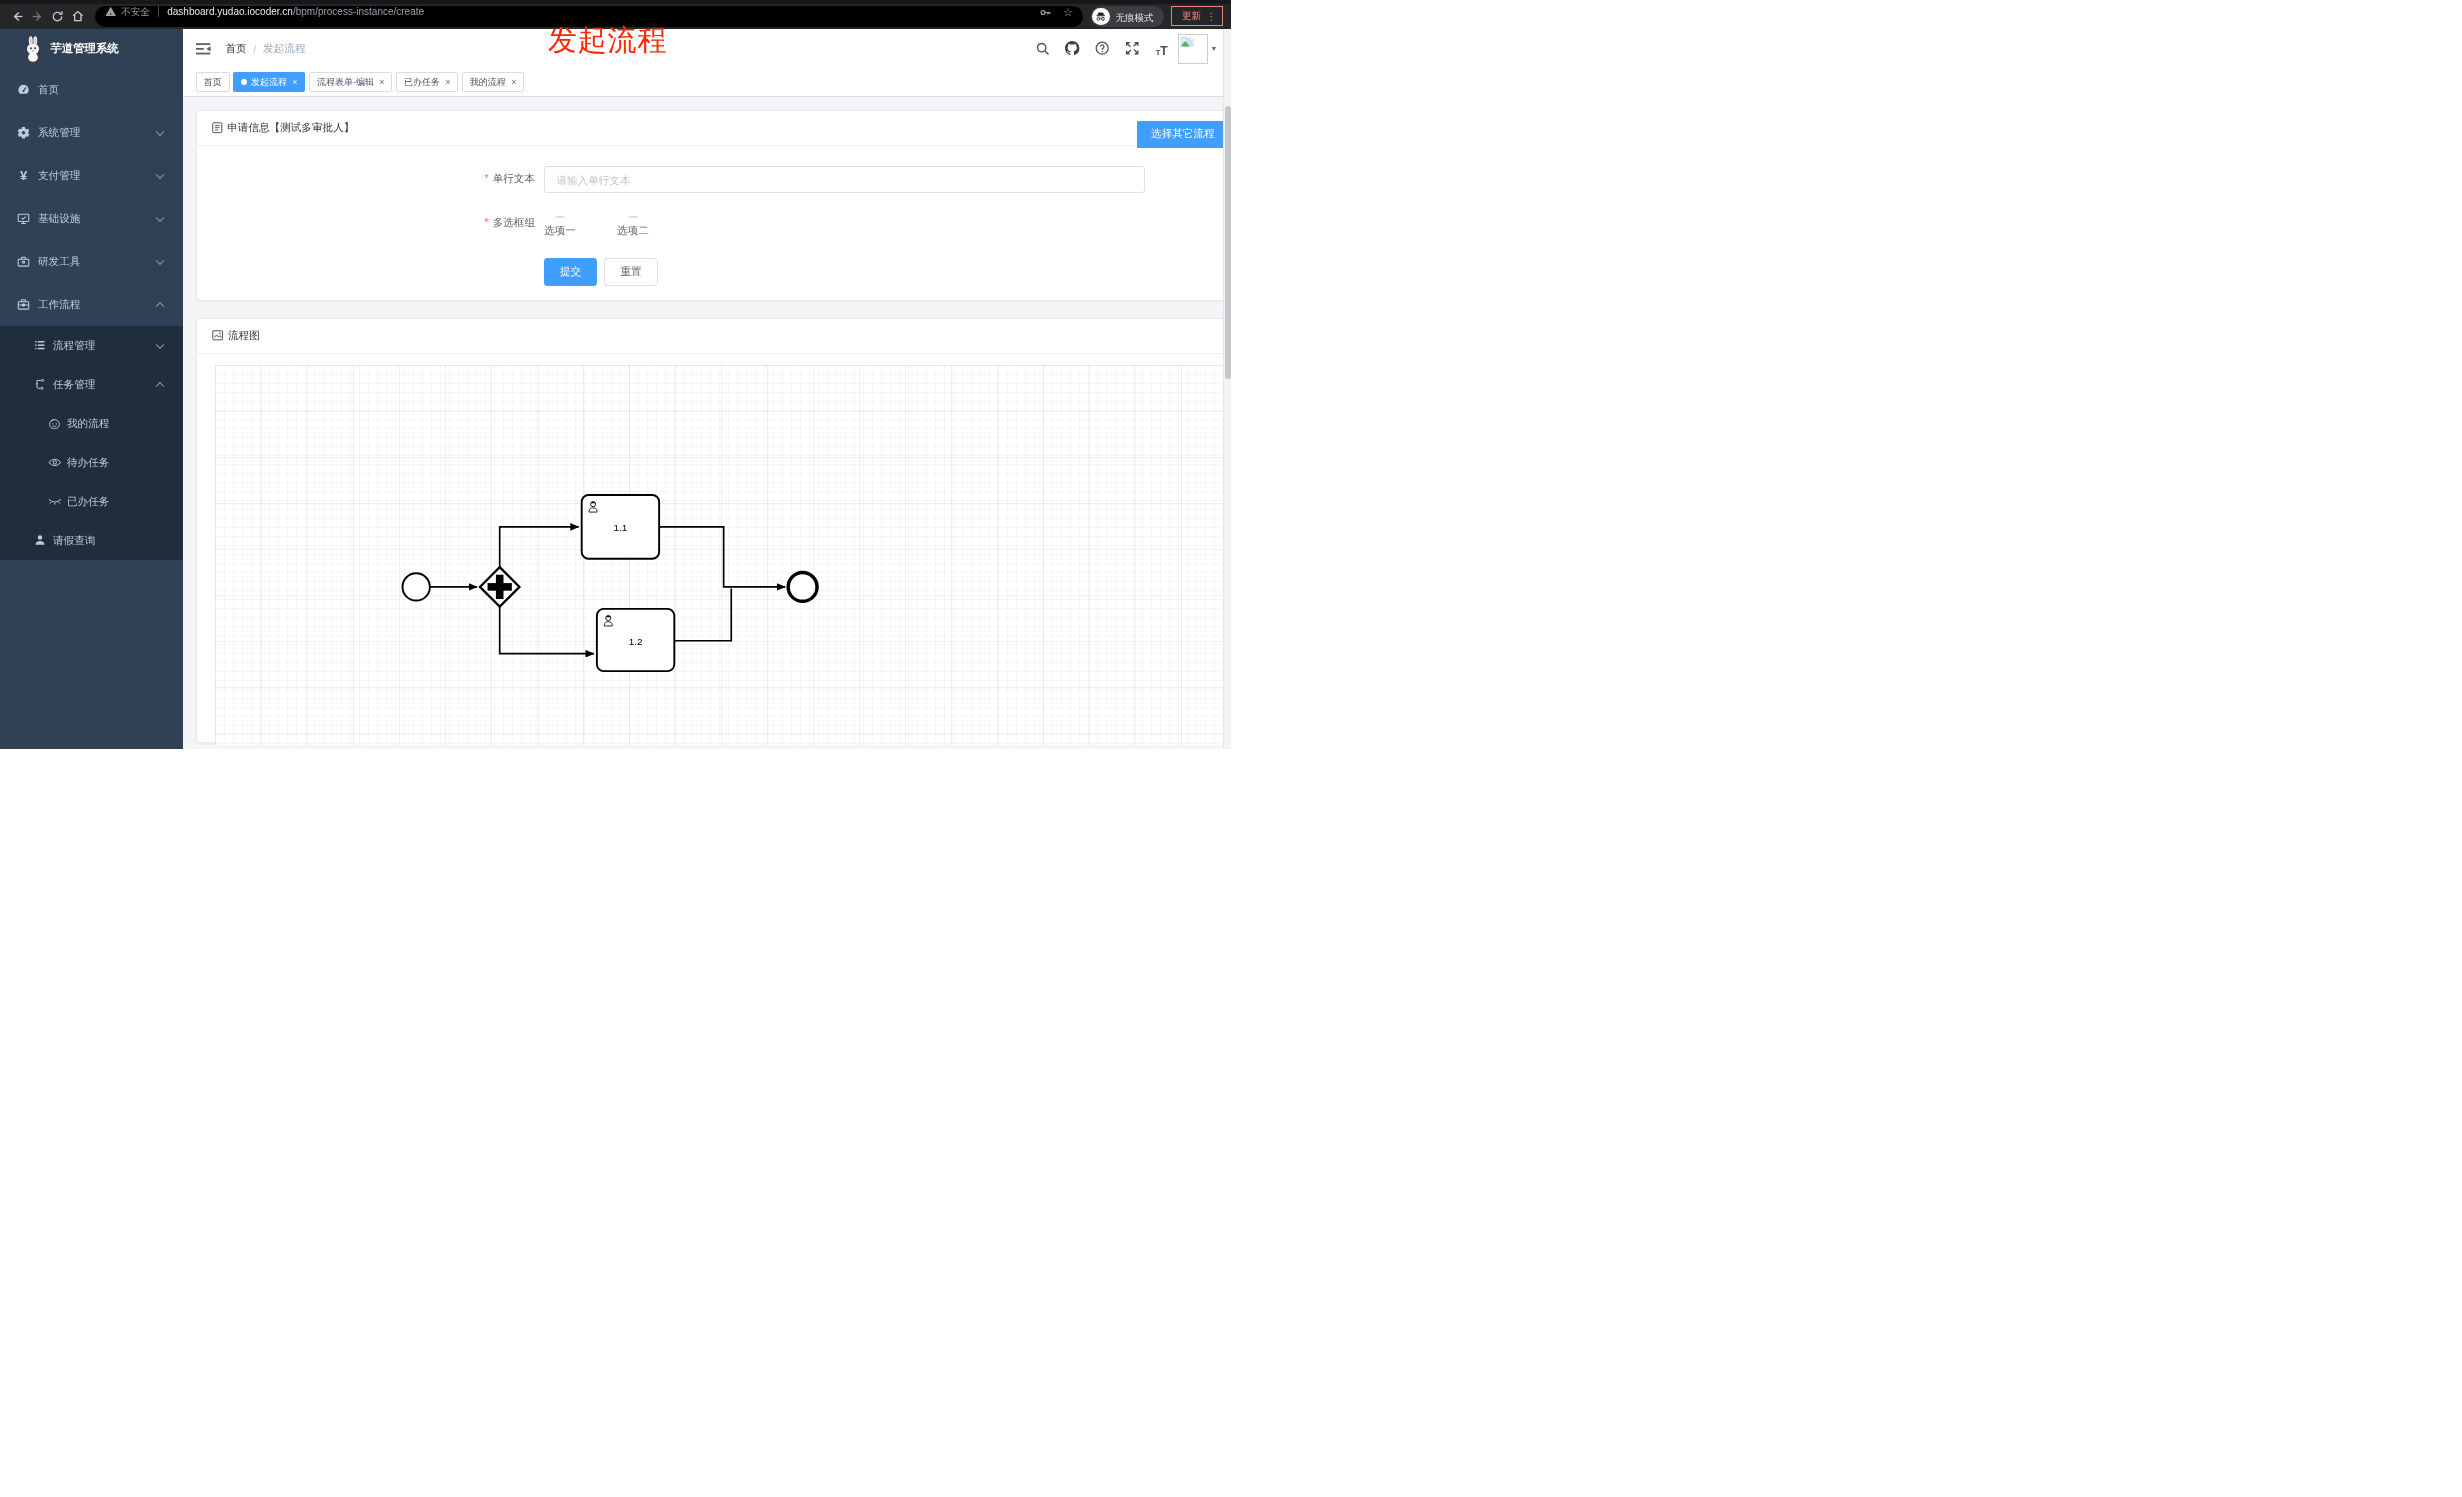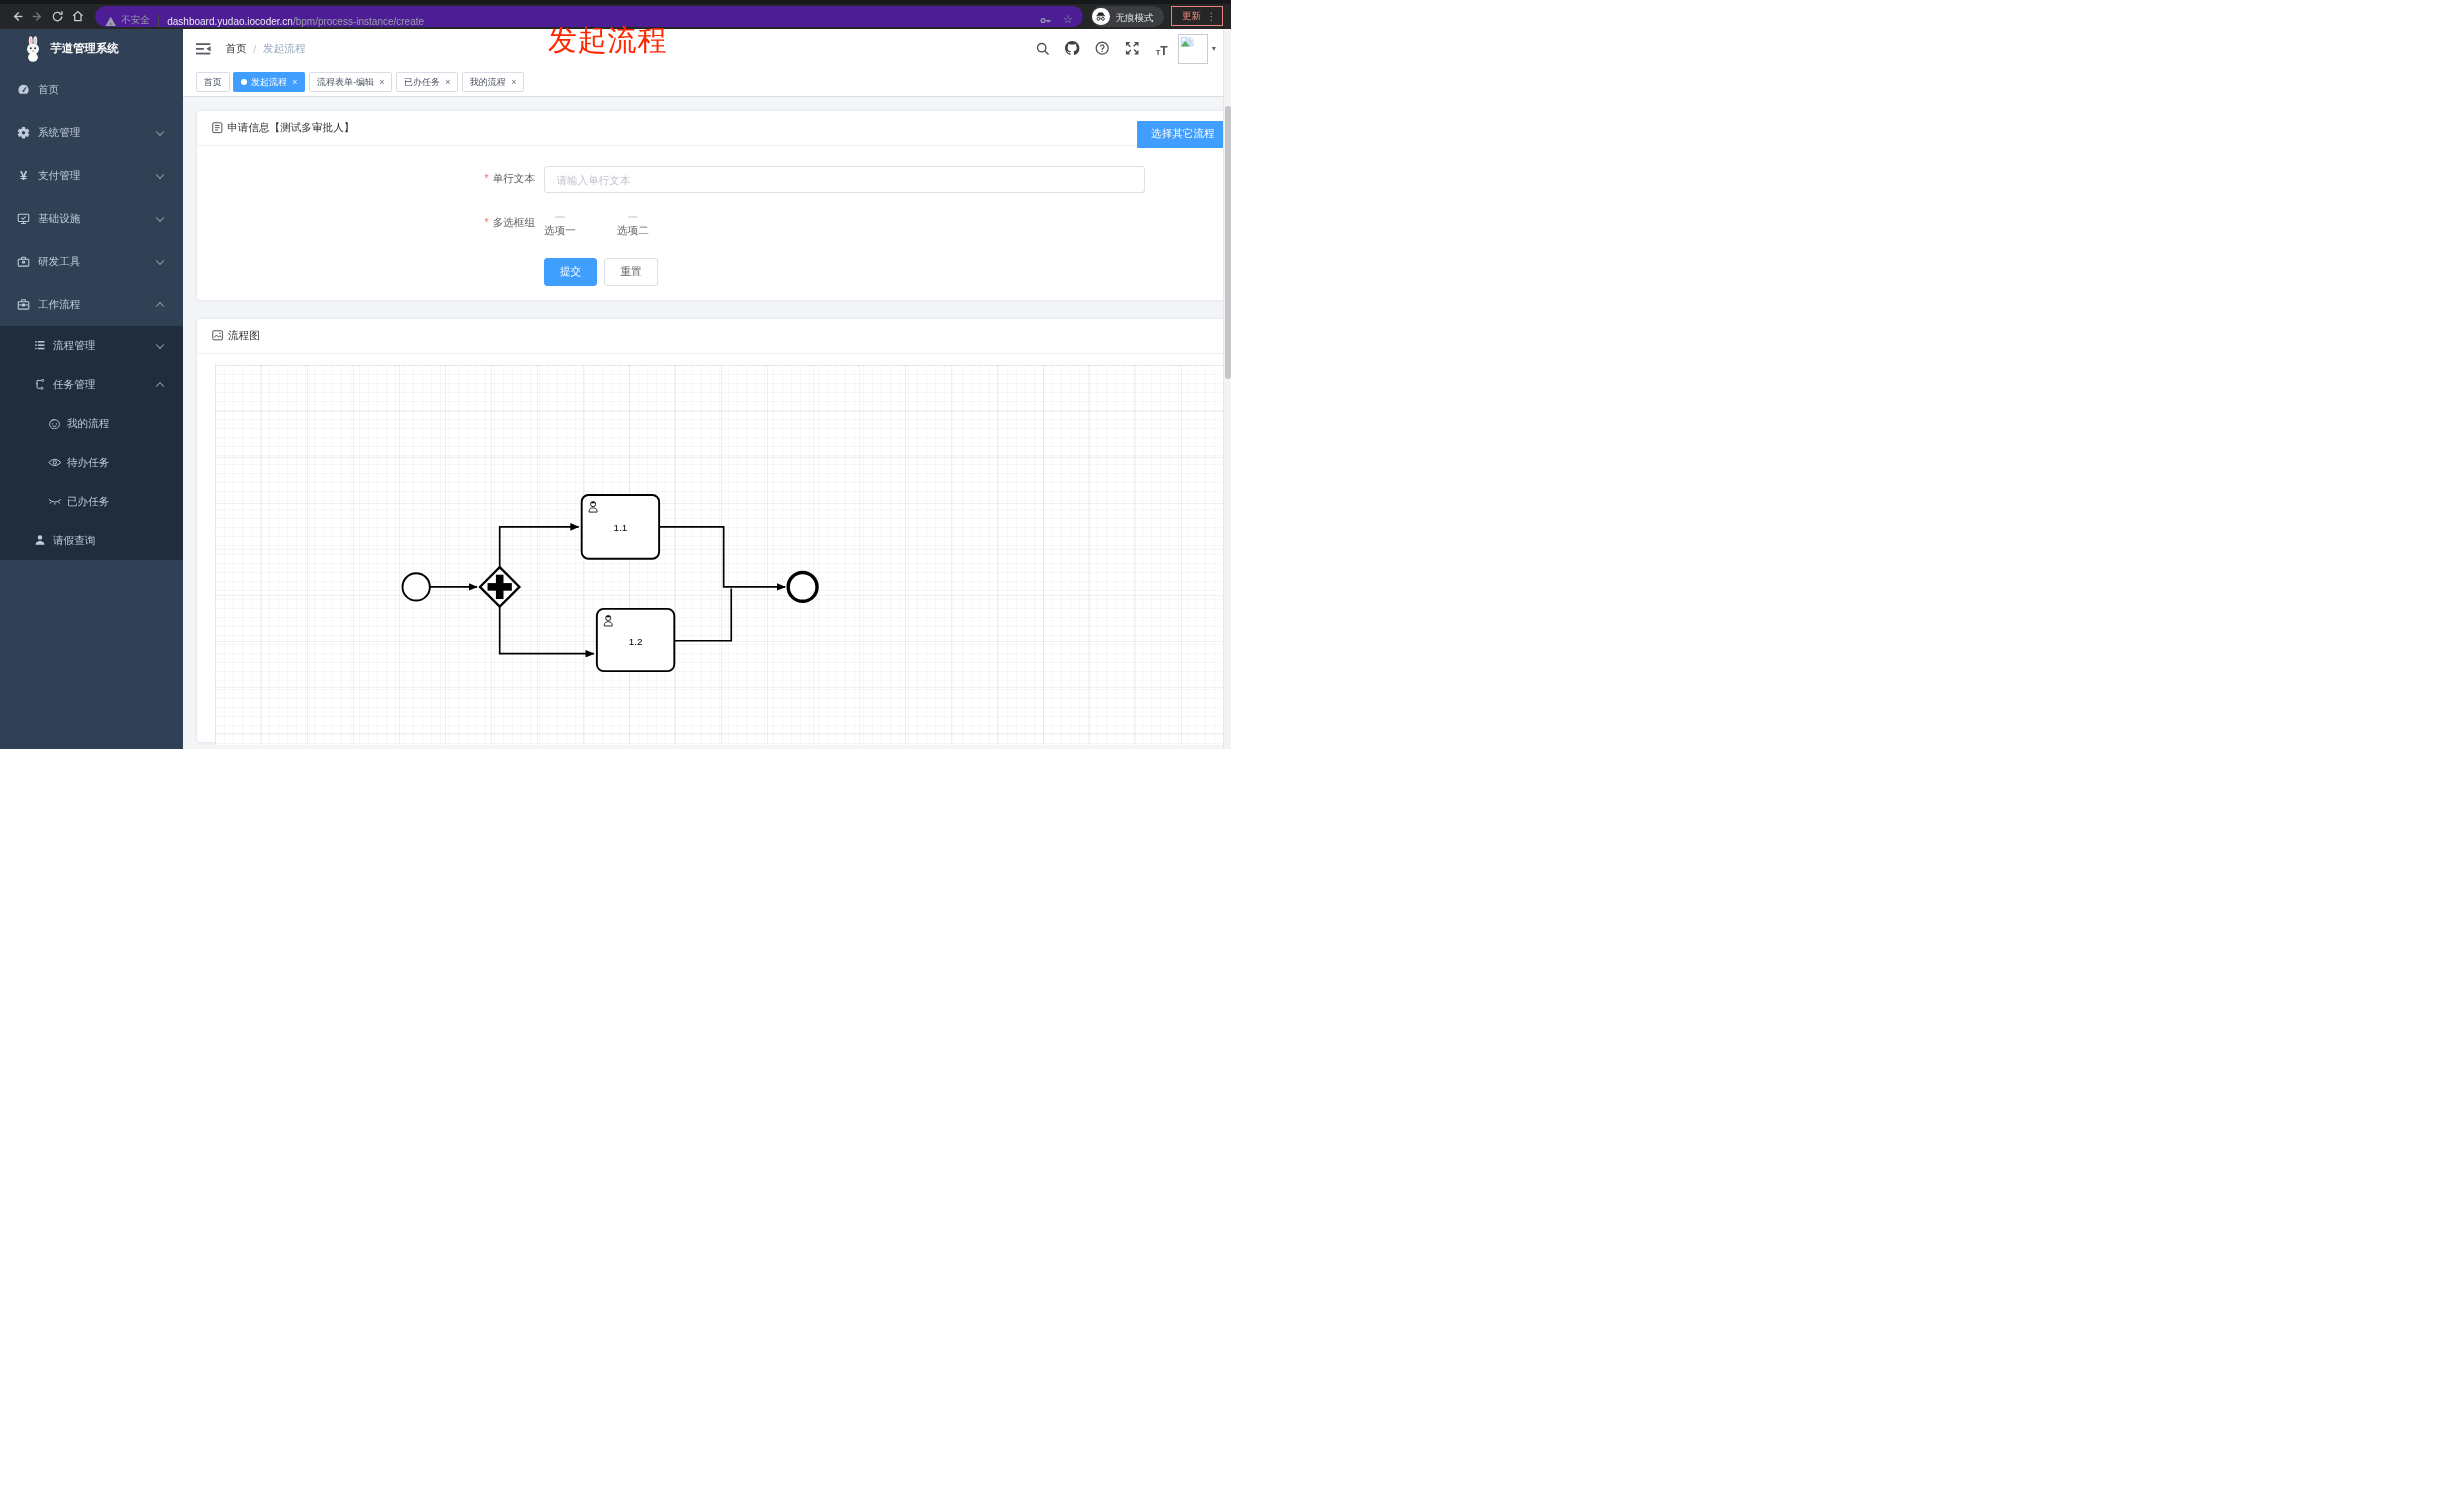--- a/index.html
+++ b/index.html
@@ -5,22 +5,22 @@
   * { margin:0; padding:0; box-sizing:border-box; }
   html,body { width:1231px; height:749px; overflow:hidden; background:#fff;
     font-family:"Liberation Sans","DejaVu Sans",sans-serif; }
   .page { position:relative; width:1231px; height:749px; overflow:hidden; }
 
   
   .chrome { height:29px; background:#242628; }
   .chrome-strip { height:3.8px; background:#17181a; }
   .toolbar { height:25px; display:flex; align-items:center; padding:0 7.6px; }
   .navbtn { width:20px; height:20px; display:flex; align-items:center; justify-content:center; flex:0 0 auto; }
-  .omnibox { flex:1; margin:0 7.6px 0 7.6px; height:20.5px; background:#4c1d95; border-radius:10.6px;
-    display:flex; align-items:flex-end; padding:0 10px; min-width:0; }
+  .omnibox { flex:1; margin:0 7.6px 0 7.6px; height:20.5px; background:#000000; border-radius:10.6px;
+    display:flex; align-items:flex-start; padding:0 10px; min-width:0; }
   .sec-label { color:#9aa0a6; font-size:9.5px; margin-left:4.6px; white-space:nowrap; }
   .omni-div { width:0.8px; height:11.4px; background:#45484d; margin:0 8.4px; }
   .url { font-size:10px; white-space:nowrap; overflow:hidden; flex:1; }
   .url .host { color:#e8eaed; }
   .url .path { color:#9aa0a6; }
   .omni-right { display:flex; align-items:center; gap:10.6px; margin-left:7.6px; }
   .star-glyph { color:#9aa0a6; font-size:11.4px; line-height:1; }
   .incog-chip { height:20.5px; background:#3b3d40; border-radius:10.6px; display:flex; align-items:flex-end;
     gap:6px; padding:1.5px 10px 1.5px 1.5px; color:#e8eaed; font-size:9.5px; white-space:nowrap; }
   .incog-circle { width:17.5px; height:17.5px; border-radius:50%; background:#fff; display:flex;

